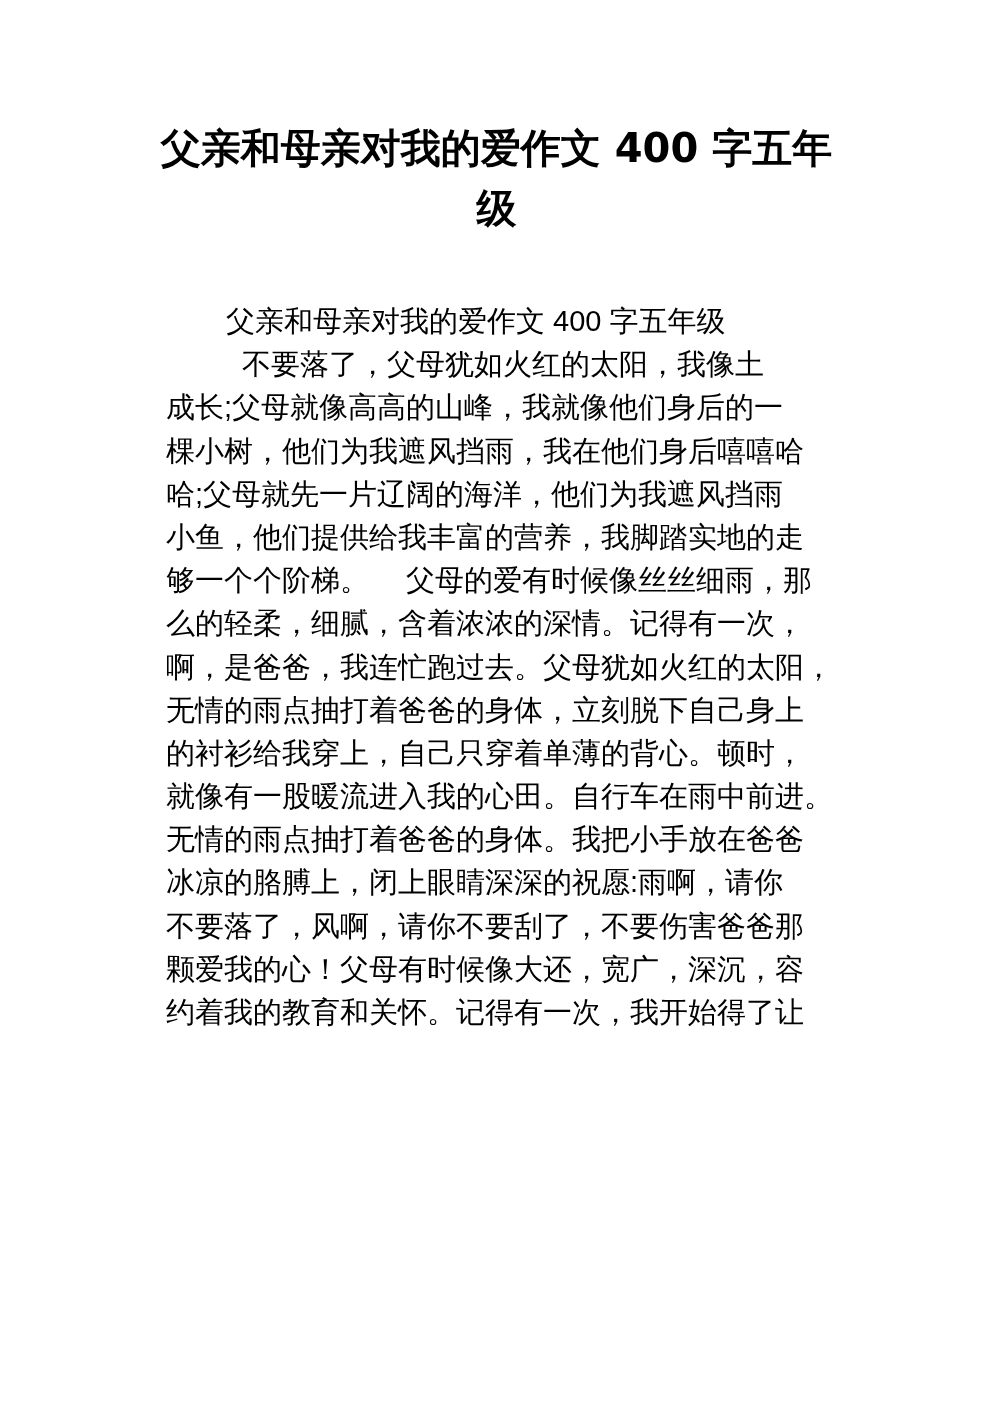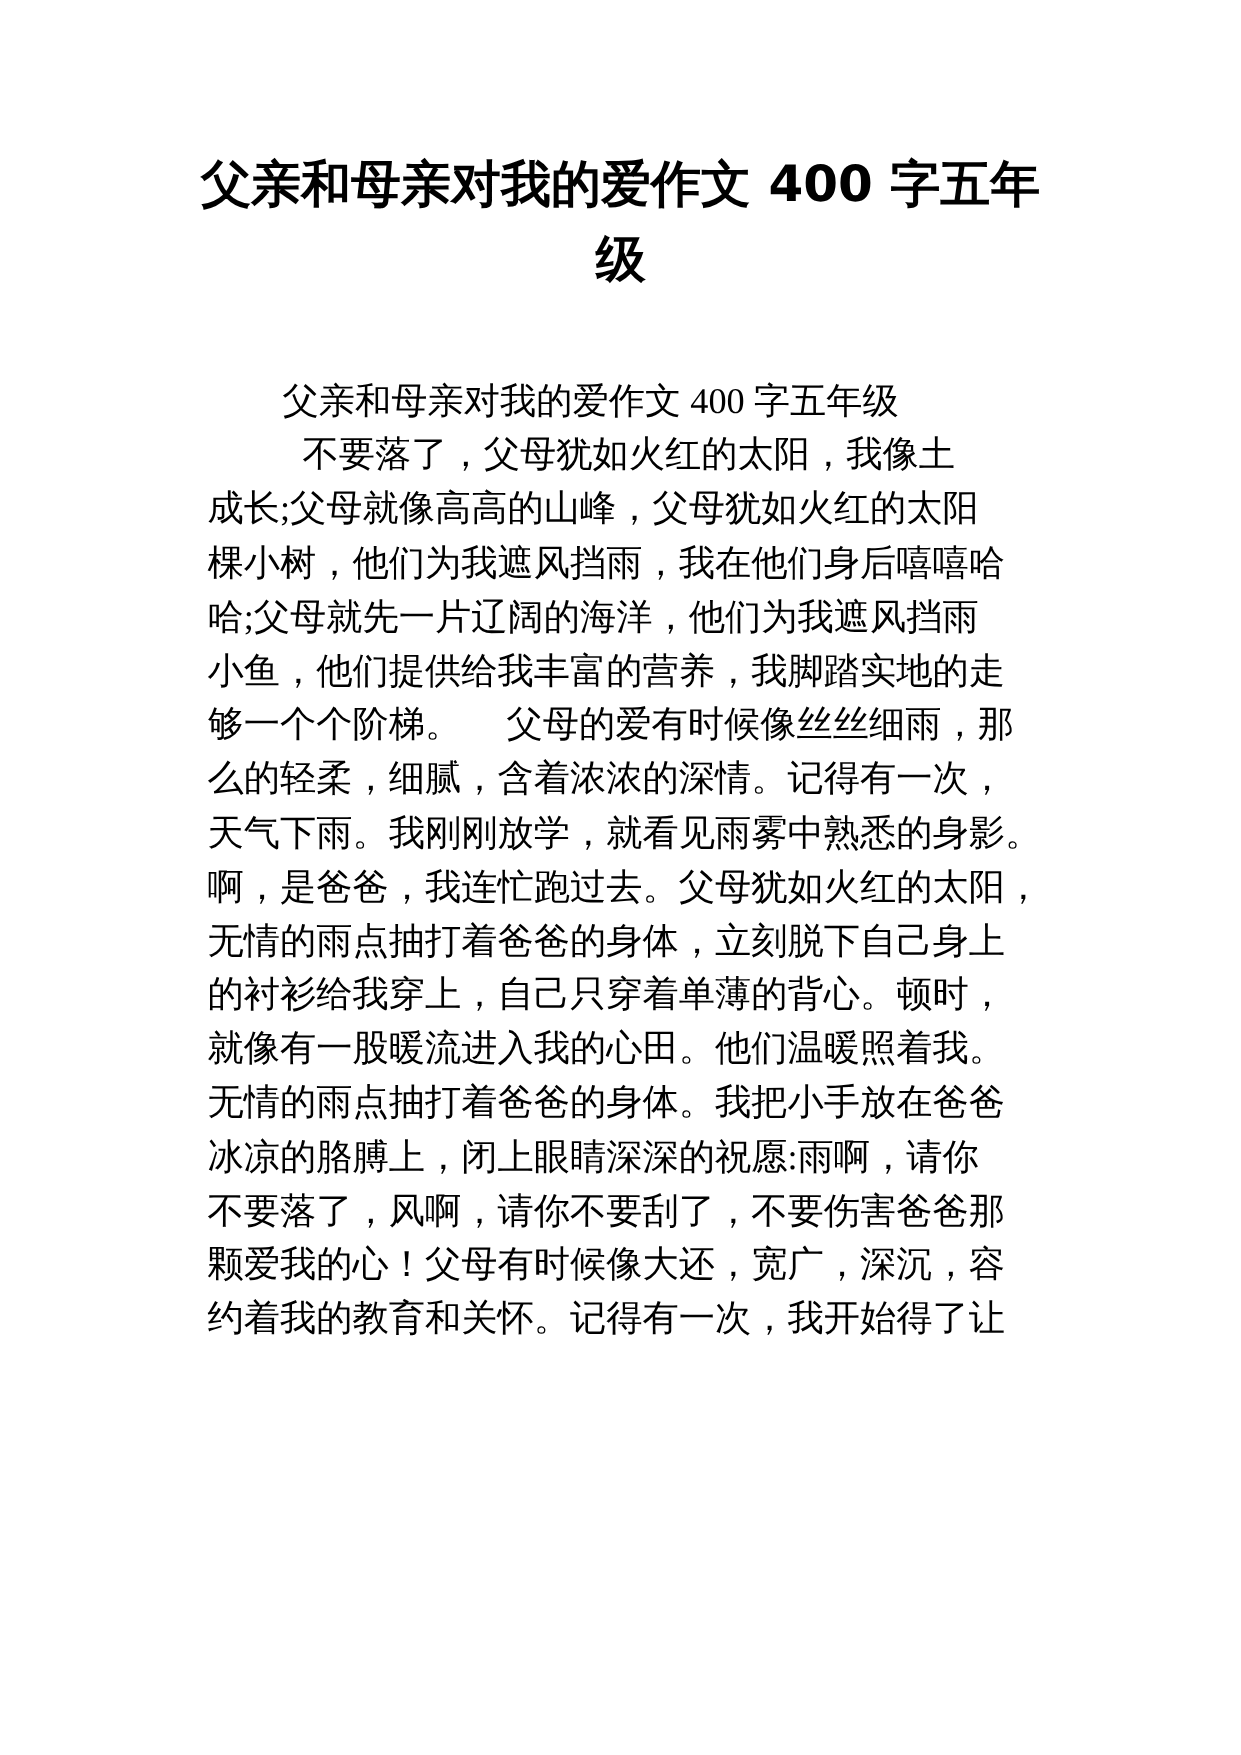--- a/index.html
+++ b/index.html
@@ -36,21 +36,21 @@
     }
     .title .line {
       display: block;
       white-space: nowrap;
     }
     .body-text {
       position: absolute;
       left: 166px;
       top: 300px;
       width: 700px;
-      font-family: Liberation Serif, serif;
+      font-family: Liberation Sans, sans-serif;
       font-size: 29px;
       line-height: 43.2px;
     }
     .body-text .line {
       display: block;
       white-space: nowrap;
       height: 43.2px;
     }
     .indent-subtitle { padding-left: 60px; }
     .indent-para { padding-left: 76px; }
@@ -61,31 +61,30 @@
 <div class="page">
 
   <div class="title">
     <span class="line">父亲和母亲对我的爱作文 400 字五年</span>
     <span class="line">级</span>
   </div>
 
   <div class="body-text">
     <span class="line indent-subtitle">父亲和母亲对我的爱作文 400 字五年级</span>
     <span class="line indent-para">不要落了，父母犹如火红的太阳，我像土</span>
-    <span class="line">成长;父母就像高高的山峰，父母犹如火红的太阳</span>
+    <span class="line">成长;父母就像高高的山峰，我就像他们身后的一</span>
     <span class="line">棵小树，他们为我遮风挡雨，我在他们身后嘻嘻哈</span>
     <span class="line">哈;父母就先一片辽阔的海洋，他们为我遮风挡雨</span>
     <span class="line">小鱼，他们提供给我丰富的营养，我脚踏实地的走</span>
     <span class="line">够一个个阶梯。　 父母的爱有时候像丝丝细雨，那</span>
     <span class="line">么的轻柔，细腻，含着浓浓的深情。记得有一次，</span>
-    <span class="line">天气下雨。我刚刚放学，就看见雨雾中熟悉的身影。</span>
     <span class="line">啊，是爸爸，我连忙跑过去。父母犹如火红的太阳，</span>
     <span class="line">无情的雨点抽打着爸爸的身体，立刻脱下自己身上</span>
     <span class="line">的衬衫给我穿上，自己只穿着单薄的背心。顿时，</span>
-    <span class="line">就像有一股暖流进入我的心田。他们温暖照着我。</span>
+    <span class="line">就像有一股暖流进入我的心田。自行车在雨中前进。</span>
     <span class="line">无情的雨点抽打着爸爸的身体。我把小手放在爸爸</span>
     <span class="line">冰凉的胳膊上，闭上眼睛深深的祝愿:雨啊，请你</span>
     <span class="line">不要落了，风啊，请你不要刮了，不要伤害爸爸那</span>
     <span class="line">颗爱我的心！父母有时候像大还，宽广，深沉，容</span>
     <span class="line">约着我的教育和关怀。记得有一次，我开始得了让</span>
   </div>
 
 </div>
 
 </body></html>

